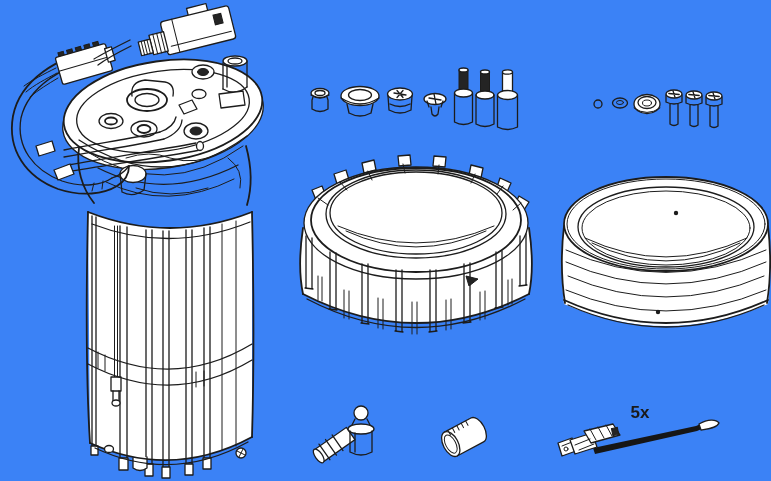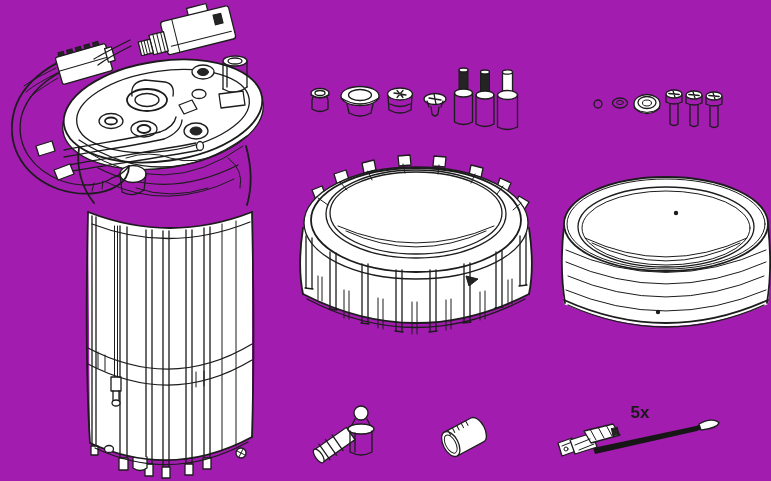--- a/index.html
+++ b/index.html
@@ -1,19 +1,19 @@
 <!DOCTYPE html>
 <html><head>
 <meta charset="utf-8">
 <style>
   html,body{margin:0;padding:0;background:#fff;}
   .stage{
     position:relative;
     width:771px;height:481px;
-    background:#a21caf;
+    background:#3b82f6;
     overflow:hidden;
     font-family:"Liberation Sans", sans-serif;
   }
   svg{display:block;}
   .ln{fill:none;stroke:#1c1c1c;stroke-width:1.3;stroke-linecap:round;stroke-linejoin:round;}
   .lnw{fill:#ffffff;stroke:#1c1c1c;stroke-width:1.3;stroke-linecap:round;stroke-linejoin:round;}
   .bold{stroke-width:1.8;}
   .thin{stroke-width:1;}
   .dark{fill:#242424;stroke:#1c1c1c;stroke-width:1;}
   .fillwhite{fill:#ffffff;stroke:none;}

